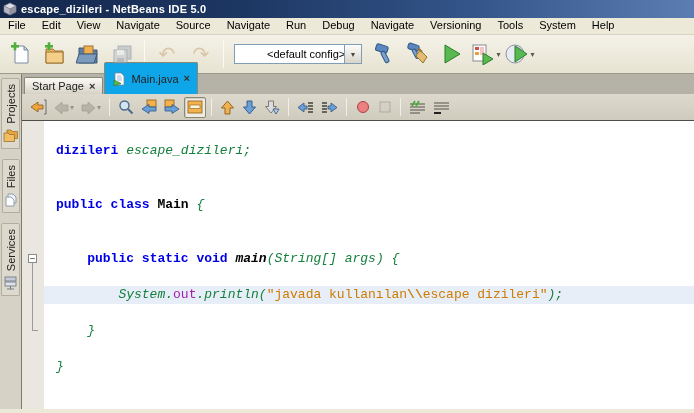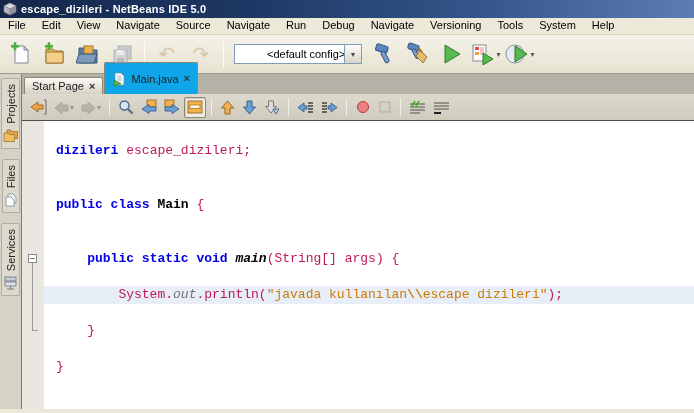--- a/index.html
+++ b/index.html
@@ -51,24 +51,24 @@
 
   
   .editor { flex:1; display:flex; background:#fff; overflow:hidden; position:relative; }
   .gutter { width:22px; background:#e9e7e0; position:relative; flex:none; }
   .code-area { flex:1; padding:3px 0 0 0; position:relative; min-width:0; }
   .code-line { height:18px; line-height:18px; font-family:"Liberation Mono","DejaVu Sans Mono",monospace; font-size:13px; white-space:pre; padding-left:12px; color:#000; }
   .code-line.current { background:#e7eef8; }
   .kw  { color:#0000e6; font-weight:bold; }
   .cls { color:#000; font-weight:bold; }
   .mtd { color:#000; font-weight:bold; font-style:italic; }
-  .fld { color:#737373; font-style:italic; }
+  .fld { color:#a21caf; }
   .str { color:#ce7b00; }
   .strb{ color:#ce7b00; font-weight:bold; }
-  .pln { color:#be185d; }
+  .pln { color:#15803d;font-style:italic; }
 
   .fold-box { position:absolute; left:6px; top:133px; width:9px; height:9px; background:#fff; border:1px solid #8a8a8a; font-size:9px; line-height:7px; text-align:center; color:#444; font-family:"DejaVu Sans Mono",monospace; }
   .fold-line { position:absolute; left:10px; top:142px; width:1px; height:67px; background:#9a9a9a; }
   .fold-foot { position:absolute; left:10px; top:209px; width:6px; height:1px; background:#9a9a9a; }
 
   svg { display:block; }
 </style>
 </head>
 <body>
 

